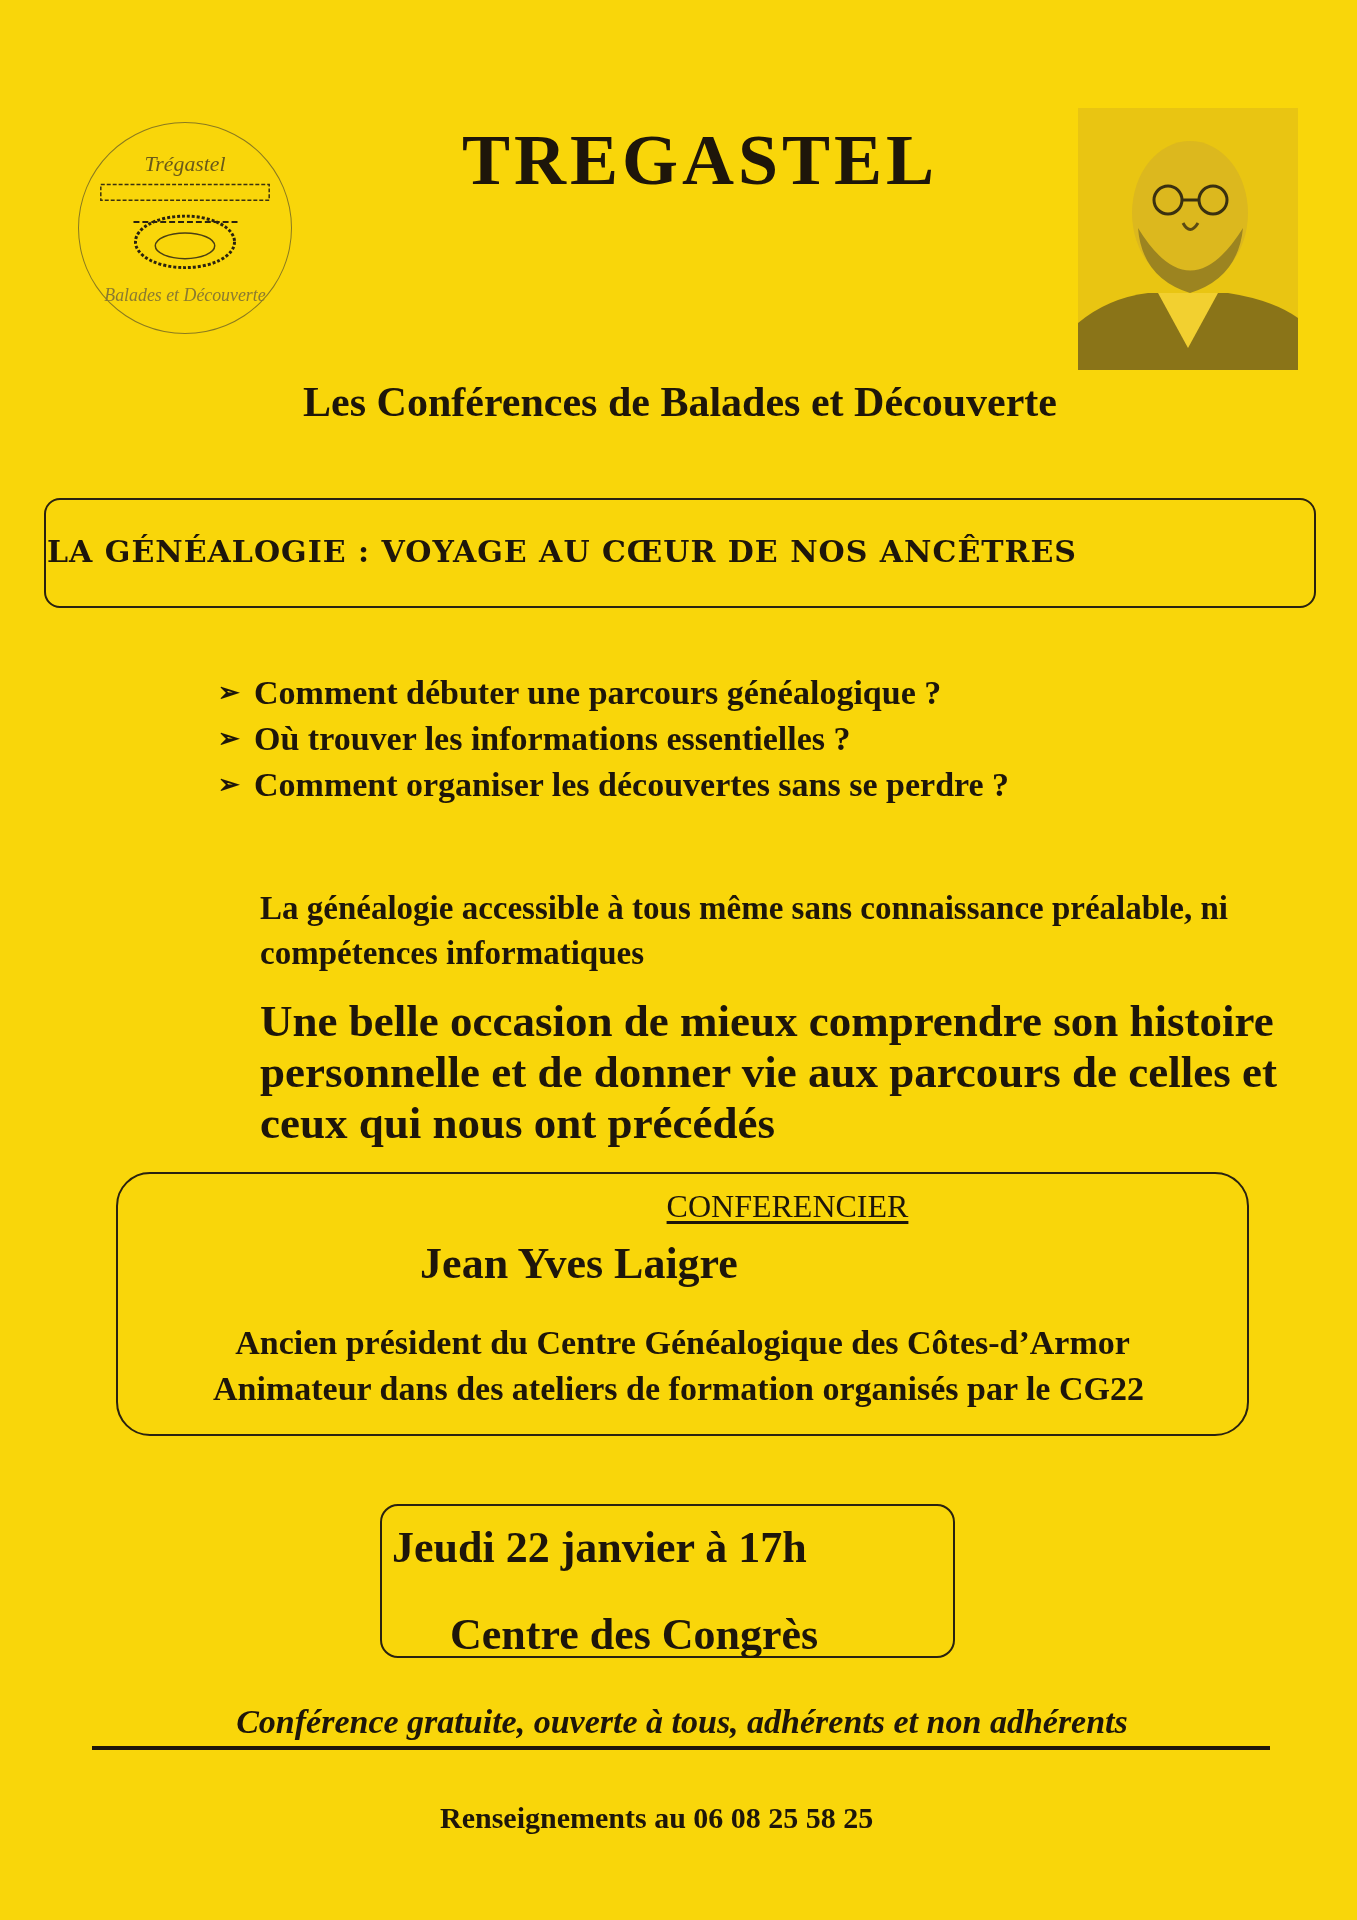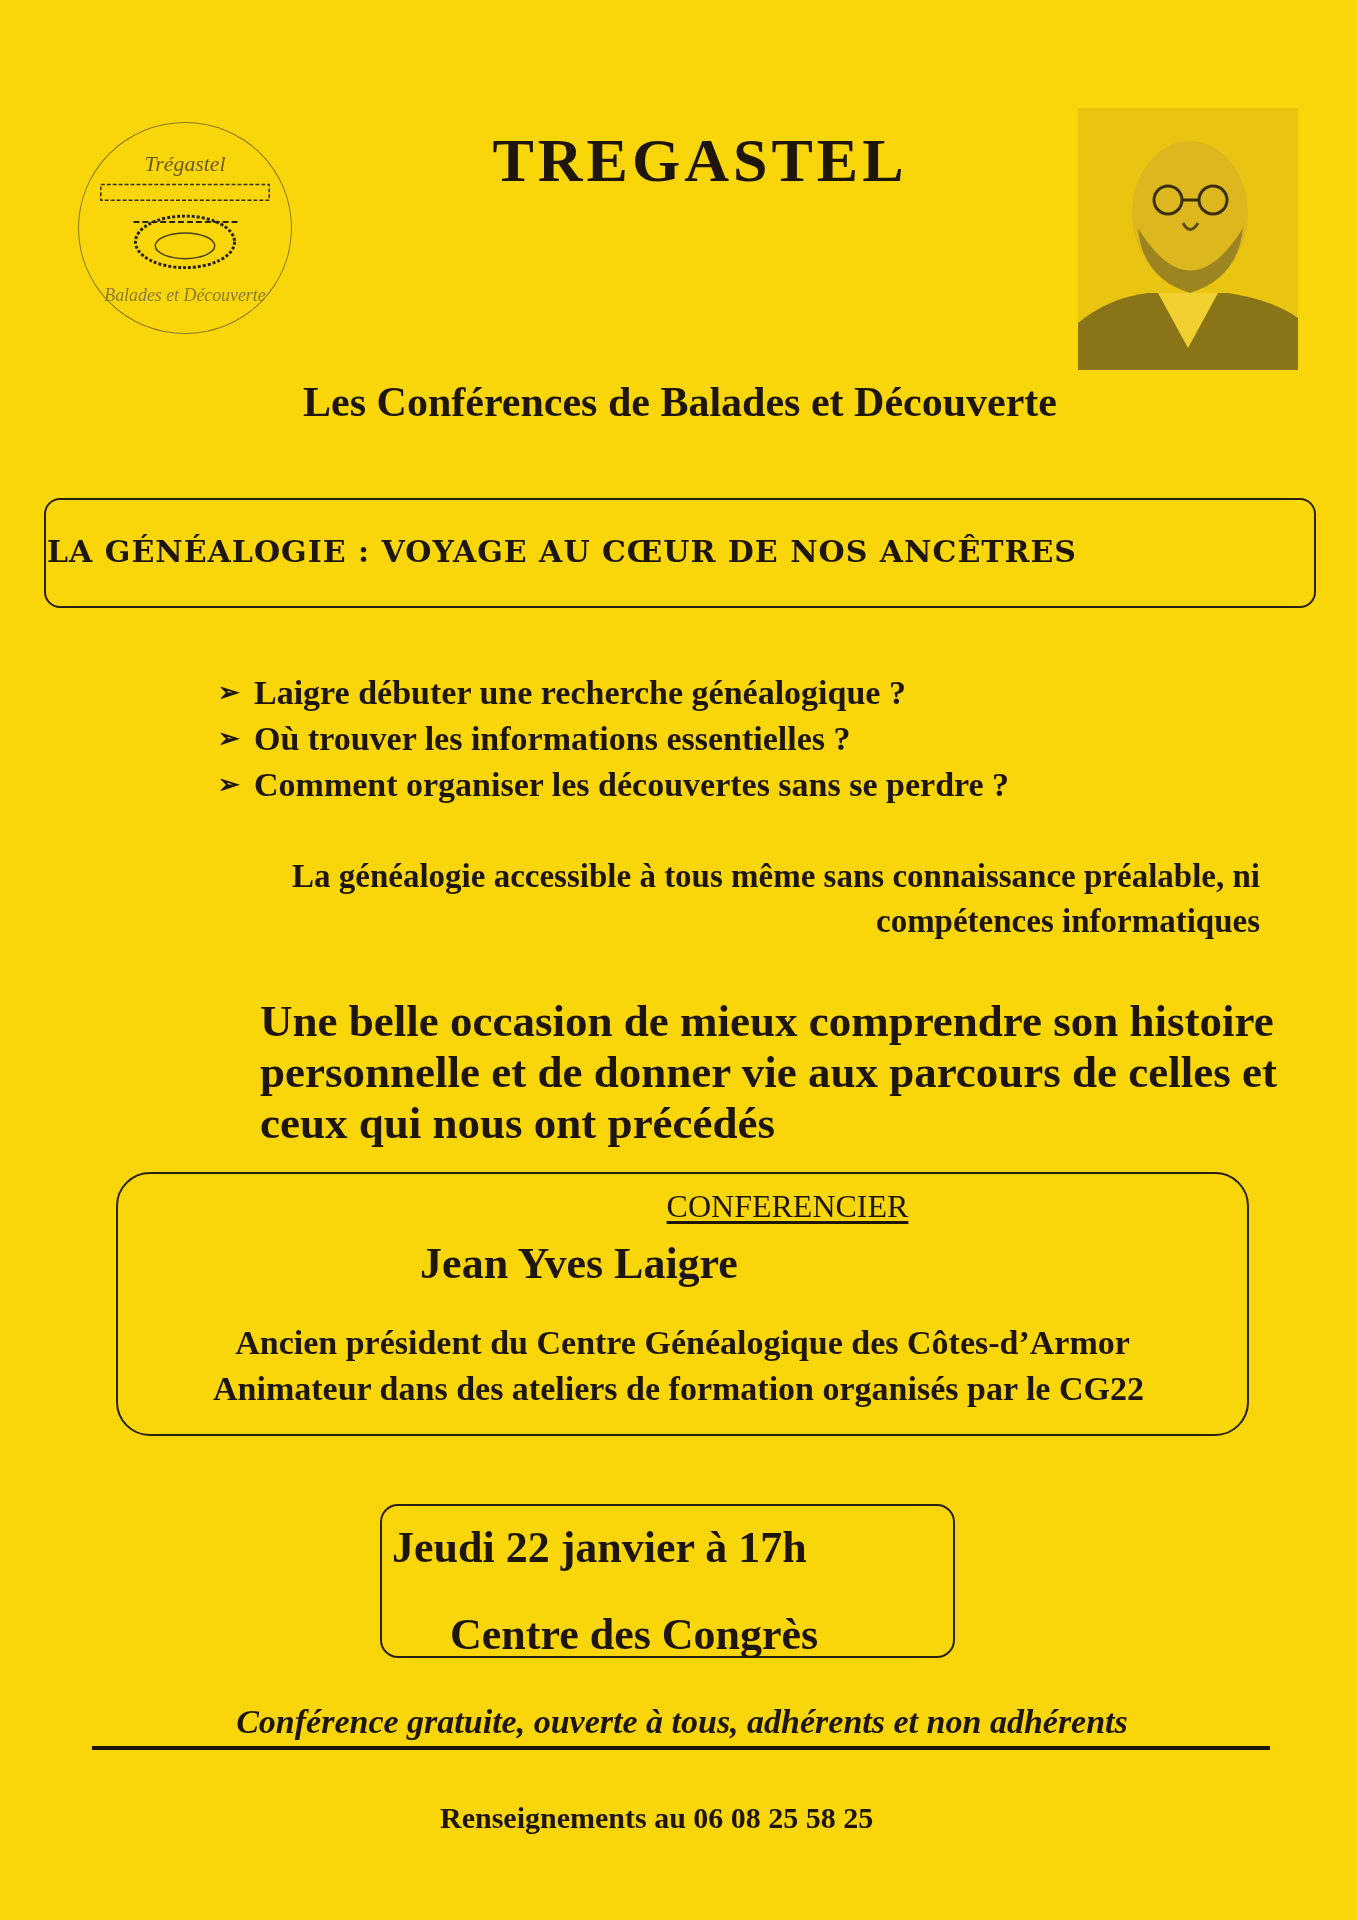--- a/index.html
+++ b/index.html
@@ -1,30 +1,30 @@
 <!DOCTYPE html>
 <html><head>
 <meta charset="utf-8">
 <style>
   html,body{margin:0;padding:0;}
   body{width:1357px;height:1920px;background:#f9d60a;position:relative;overflow:hidden;
        font-family:"Liberation Serif","DejaVu Serif",serif;color:#1e160a;}
   .abs{position:absolute;}
   .logo{left:78px;top:122px;width:214px;height:212px;border-radius:50%;border:1.5px solid #8a7a20;box-sizing:border-box;}
   .logo svg{width:100%;height:100%;}
-  .title{left:370px;top:110px;width:660px;text-align:center;font-weight:bold;font-size:62px;letter-spacing:4px;line-height:100px;}
+  .title{left:370px;top:110px;width:660px;text-align:center;font-weight:bold;font-size:72px;letter-spacing:4px;line-height:100px;}
   .photo{left:1078px;top:108px;width:220px;height:262px;background:#e9c512;}
   .photo svg{width:100%;height:100%;}
   .subtitle{left:190px;top:372px;width:980px;text-align:center;font-weight:bold;font-size:42px;line-height:60px;}
   .topic-box{left:44px;top:498px;width:1272px;height:110px;border:2.5px solid #2a2210;border-radius:16px;box-sizing:border-box;}
   .topic{left:44px;top:528px;width:1036px;text-align:center;font-family:"DejaVu Serif",serif;font-weight:bold;font-size:30px;letter-spacing:1px;line-height:48px;}
   .bullets{left:218px;top:670px;width:950px;margin:0;padding:0;list-style:none;}
   .bullets li{font-weight:bold;font-size:34px;line-height:46px;display:flex;align-items:center;}
   .bullets .arrow{display:inline-block;width:32px;font-size:26px;margin-right:4px;}
-  .para1{left:260px;top:854px;width:1000px;font-weight:bold;font-size:33px;line-height:45px;text-align:right;}
+  .para1{left:260px;top:886px;width:1000px;font-weight:bold;font-size:33px;line-height:45px;}
   .para2{left:260px;top:996px;width:1040px;font-weight:bold;font-size:45px;line-height:51px;}
   .speaker-box{left:116px;top:1172px;width:1133px;height:264px;border:2.5px solid #2a2210;border-radius:34px;box-sizing:border-box;}
   .speaker-head{left:116px;top:1186px;width:1343px;text-align:center;font-size:32px;line-height:40px;}
   .speaker-head span{text-decoration:underline;text-decoration-thickness:3px;text-underline-offset:4px;}
   .speaker-name{left:116px;top:1236px;width:926px;text-align:center;font-weight:bold;font-size:44px;line-height:56px;}
   .speaker-l1{left:116px;top:1320px;width:1133px;text-align:center;font-weight:bold;font-size:34px;line-height:46px;}
   .speaker-l2{left:116px;top:1366px;width:1125px;text-align:center;font-weight:bold;font-size:34px;line-height:46px;}
   .date-box{left:380px;top:1504px;width:575px;height:154px;border:2.5px solid #2a2210;border-radius:18px;box-sizing:border-box;}
   .date-l1{left:392px;top:1520px;width:560px;font-weight:bold;font-size:44px;line-height:56px;}
   .date-l2{left:450px;top:1578px;width:500px;font-weight:bold;font-size:44px;line-height:56px;margin-top:29px;}
@@ -62,21 +62,21 @@
 </div>
 
 <div class="abs subtitle">Les Conférences de Balades et Découverte</div>
 
 <div class="abs topic-box"></div>
 <div class="abs topic">LA GÉNÉALOGIE : VOYAGE AU CŒUR DE NOS ANCÊTRES</div>
 
 <ul class="abs bullets">
   <li>
       <span class="arrow">➢</span>
-      <span>Laigre débuter une recherche généalogique ?</span>
+      <span>Comment débuter une parcours généalogique ?</span>
     </li>
   <li>
       <span class="arrow">➢</span>
       <span>Où trouver les informations essentielles ?</span>
     </li>
   <li>
       <span class="arrow">➢</span>
       <span>Comment organiser  les découvertes sans se perdre ?</span>
     </li>
 </ul>

